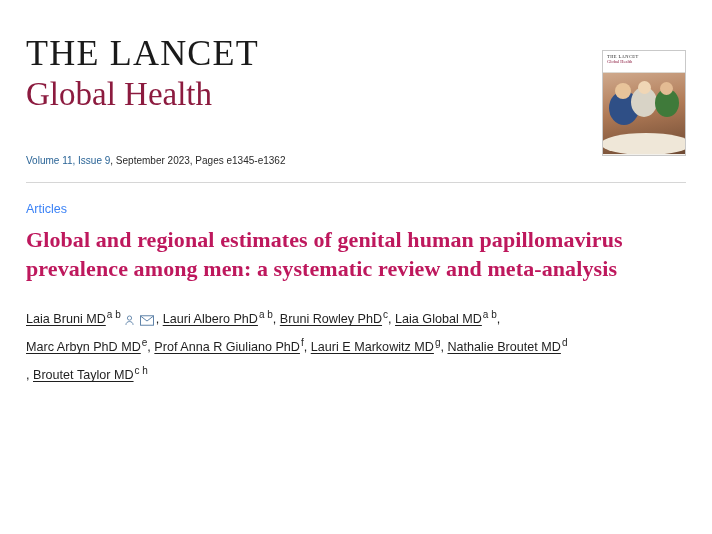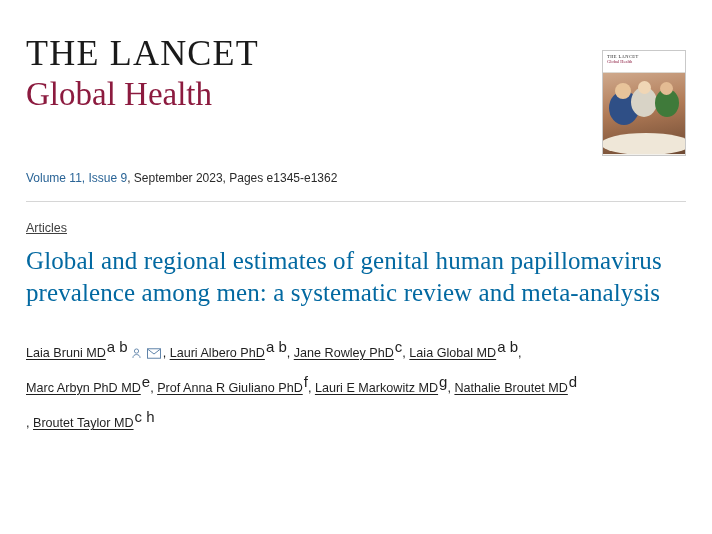--- a/index.html
+++ b/index.html
@@ -94,66 +94,65 @@
   .cp1 { width: 30px; height: 34px; background: #2f4f86; left: 6px;  top: 18px; border-radius: 40% 40% 30% 30%; }
   .cp2 { width: 26px; height: 30px; background: #d8d3c6; left: 28px; top: 14px; border-radius: 45% 45% 30% 30%; }
   .cp3 { width: 24px; height: 28px; background: #3f7a3a; left: 52px; top: 16px; border-radius: 45% 45% 30% 30%; }
   .cp4 { width: 16px; height: 16px; background: #e8c49a; left: 12px; top: 10px; }
   .cp5 { width: 13px; height: 13px; background: #f0d6b5; left: 35px; top: 8px; }
   .cp6 { width: 13px; height: 13px; background: #e3bb93; left: 57px; top: 9px; }
   .cp7 { width: 90px; height: 22px; background: #efe7d8; left: -2px; top: 60px; border-radius: 6px; }
 
   
   .volume-line {
-    margin-top: 24px;
-    font-size: 12px;
+    margin-top: 8px;
+    font-size: 10px;
     color: #2a2a2a;
     line-height: 1.4;
   }
   .volume-line .lnk {
     color: #2a6496;
   }
   .rule {
     margin-top: 14px;
     border-top: 1px solid #d6d6d6;
     height: 0;
   }
 
   
   .kicker {
     margin-top: 19px;
     font-size: 12.5px;
-    color: #404040;
-    text-decoration: underline;
+    color: #3b82f6;
   }
   .article-title {
     margin-top: 10px;
     font-family: "Liberation Serif", serif;
-    font-size: 25px;
+    font-size: 22px;
     line-height: 1.30;
-    color: #0369a1;
-    font-weight: 400;
+    color: #be185d;
+    font-weight: 700;
     letter-spacing: .1px;
   }
 
   
   .authors {
     margin-top: 22px;
     font-size: 12.6px;
     line-height: 2.05;
     color: #1f1f1f;
   }
   .author-name {
     text-decoration: underline;
     text-underline-offset: 2px;
     color: #1f1f1f;
     cursor: pointer;
   }
   .aff {
-    font-size: 15px;
+    font-size: 10px;
     vertical-align: super;
     text-decoration: none;
     color: #1f1f1f;
     margin-left: 1px;
   }
   .sep { color: #1f1f1f; }
   .icon-btn {
     display: inline-block;
     vertical-align: middle;
     margin: 0 2px;
@@ -199,21 +198,21 @@
     <h1 class="article-title">Global and regional estimates of genital human papillomavirus prevalence among men: a systematic review and meta-analysis</h1>
 
     <div class="authors">
 
       <span><span class="author-name">Laia Bruni MD</span><span class="aff">a b</span></span><span class="icon-btn"><svg width="13" height="13" viewBox="0 0 16 16">
             <circle cx="8" cy="5" r="2.6" fill="none" stroke="#5a7fa6" stroke-width="1.1"></circle>
             <path d="M3.6 13.4c0-2.6 2-4.1 4.4-4.1s4.4 1.5 4.4 4.1" fill="none" stroke="#5a7fa6" stroke-width="1.1"></path>
           </svg></span><span class="icon-btn"><svg width="14" height="11" viewBox="0 0 16 12">
             <rect x="0.6" y="0.6" width="14.8" height="10.8" fill="none" stroke="#5a7fa6" stroke-width="1.1"></rect>
             <path d="M0.9 1.1 L8 6.6 L15.1 1.1" fill="none" stroke="#5a7fa6" stroke-width="1.1"></path>
-          </svg></span><span class="sep">, </span><span><span class="author-name">Lauri Albero PhD</span><span class="aff">a b</span></span><span class="sep">, </span><span><span class="author-name">Jane Rowley PhD</span><span class="aff">c</span></span><span class="sep">, </span><span><span class="author-name">Laia Global MD</span><span class="aff">a b</span></span><span class="sep">,</span>
+          </svg></span><span class="sep">, </span><span><span class="author-name">Lauri Albero PhD</span><span class="aff">a b</span></span><span class="sep">, </span><span><span class="author-name">Bruni Rowley PhD</span><span class="aff">c</span></span><span class="sep">, </span><span><span class="author-name">Laia Global MD</span><span class="aff">a b</span></span><span class="sep">,</span>
 
       <br>
 
       <span><span class="author-name">Marc Arbyn PhD MD</span><span class="aff">e</span></span><span class="sep">, </span><span><span class="author-name">Prof Anna R Giuliano PhD</span><span class="aff">f</span></span><span class="sep">, </span><span><span class="author-name">Lauri E Markowitz MD</span><span class="aff">g</span></span><span class="sep">, </span><span><span class="author-name">Nathalie Broutet MD</span><span class="aff">d</span></span>
 
       <br>
 
       <span class="sep">, </span><span><span class="author-name">Broutet Taylor MD</span><span class="aff">c h</span></span>
 
     </div>

